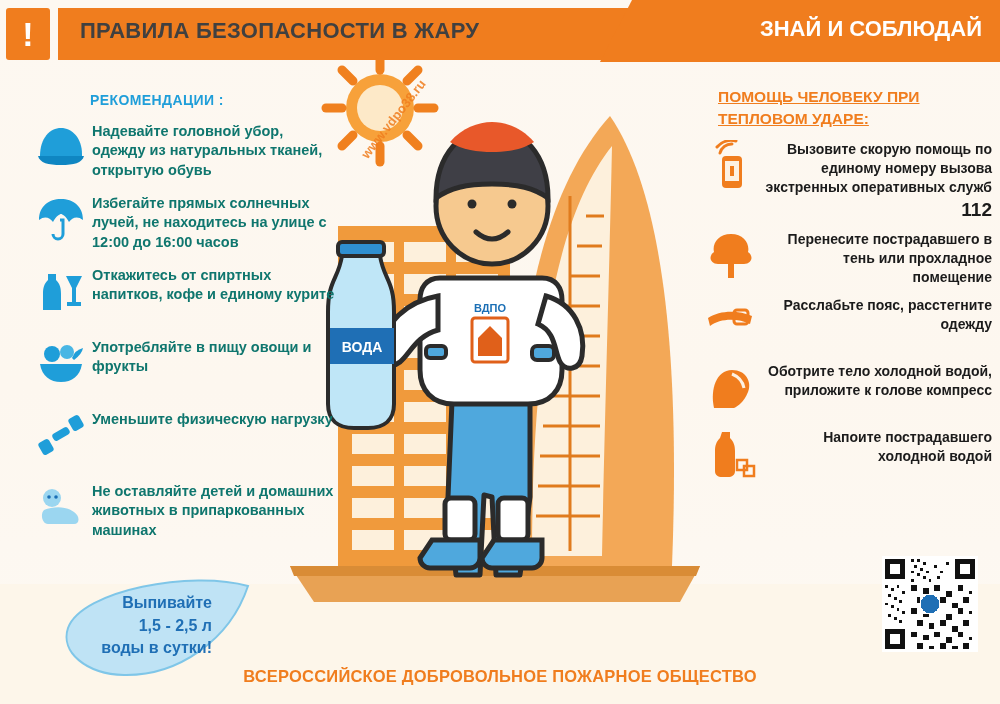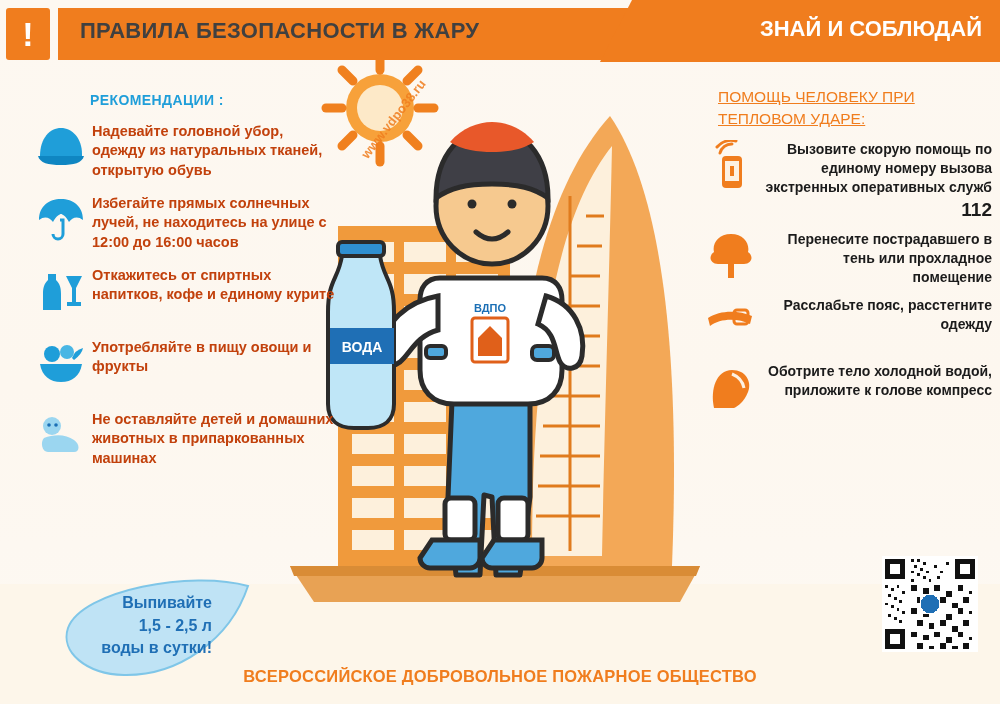--- a/index.html
+++ b/index.html
@@ -56,34 +56,34 @@
   .left-head{
     position:absolute;left:90px;top:92px;
     color:#1f9ed9;font-size:14px;font-weight:bold;letter-spacing:.4px;
   }
   .rec-list{position:absolute;left:30px;top:122px;width:310px;}
   .rec-item{position:relative;min-height:62px;margin-bottom:10px;padding-left:62px;}
   .rec-item .ico{
     position:absolute;left:6px;top:2px;width:50px;height:46px;
   }
   .rec-text{
-    font-size:14.5px;color:#c2410c;line-height:1.33;font-weight:600;
+    font-size:14.5px;color:#0f766e;line-height:1.33;font-weight:600;
   }
   
   .drop{
     position:absolute;left:52px;top:574px;width:210px;height:105px;
   }
   .drop-text{
     position:absolute;left:62px;top:592px;width:150px;text-align:right;
     color:#1f6fb5;font-size:16px;font-weight:bold;line-height:1.42;
   }
   
   .right-head{
     position:absolute;left:718px;top:86px;width:268px;
-    color:#f07d1e;font-size:15.5px;font-weight:normal;line-height:1.42;
+    color:#f07d1e;font-size:15.5px;font-weight:bold;line-height:1.42;
   }
   .right-head u{text-decoration:underline;}
   .help-list{position:absolute;left:702px;top:140px;width:290px;}
   .help-item{position:relative;min-height:58px;margin-bottom:8px;padding-left:62px;}
   .help-item .ico{position:absolute;left:2px;top:0;width:54px;height:50px;}
   .help-text{font-size:14px;color:#1b1b1b;line-height:1.35;font-weight:600;text-align:right;}
   .help-text b{font-size:19px;}
   
   .footer{
     position:absolute;left:0;bottom:18px;width:1000px;text-align:center;
@@ -270,20 +270,28 @@
     <div class="rec-item">
       <svg class="ico" viewBox="0 0 50 46">
         <circle cx="16" cy="14" r="8" fill="#1f9ed9"></circle>
         <circle cx="31" cy="12" r="7" fill="#49b6e4"></circle>
         <path d="M38 20 q8 -6 9 -12 q-8 2 -11 10 Z" fill="#1f9ed9"></path>
         <path d="M4 24 h42 c-2 12 -10 18 -21 18 C14 42 6 36 4 24 Z" fill="#1f9ed9"></path>
       </svg>
       <div class="rec-text">Употребляйте в пищу овощи и фрукты</div>
     </div>
 
+    <div class="rec-item">
+      <svg class="ico" viewBox="0 0 50 46">
+        <rect x="4" y="28" width="12" height="14" rx="3" fill="#1f9ed9" transform="rotate(-30 10 35)"></rect>
+        <rect x="34" y="4" width="12" height="14" rx="3" fill="#1f9ed9" transform="rotate(-30 40 11)"></rect>
+        <rect x="16" y="18" width="18" height="8" rx="3" fill="#1f9ed9" transform="rotate(-30 25 22)"></rect>
+      </svg>
+      <div class="rec-text">Уменьшите физическую нагрузку</div>
+    </div>
 
     <div class="rec-item">
       <svg class="ico" viewBox="0 0 50 46">
         <circle cx="16" cy="14" r="9" fill="#9bd6f0"></circle>
         <path d="M8 26 c10 -4 22 -4 30 2 c6 4 6 12 0 12 h-26 c-6 0 -8 -10 -4 -14 Z" fill="#9bd6f0"></path>
         <circle cx="13" cy="13" r="1.8" fill="#1b6fb5"></circle>
         <circle cx="20" cy="13" r="1.8" fill="#1b6fb5"></circle>
       </svg>
       <div class="rec-text">Не оставляйте детей и домашних животных в припаркованных машинах</div>
     </div>
@@ -335,20 +343,28 @@
     </div>
 
     <div class="help-item">
       <svg class="ico" viewBox="0 0 54 50">
         <path d="M10 46 C6 28 12 8 28 8 C42 8 48 20 44 30 C40 40 34 44 30 46 Z" fill="#f07d1e"></path>
         <path d="M28 12 q10 4 12 14" fill="none" stroke="#fdf1e2" stroke-width="3"></path>
       </svg>
       <div class="help-text">Оботрите тело холодной водой, приложите к голове компресс</div>
     </div>
 
+    <div class="help-item">
+      <svg class="ico" viewBox="0 0 54 50">
+        <path d="M18 4 h8 v6 c4 4 5 8 5 13 v20 c0 4 -3 6 -7 6 h-6 c-4 0 -7 -2 -7 -6 V23 c0 -5 1 -9 5 -13 Z" fill="#f07d1e"></path>
+        <rect x="33" y="32" width="10" height="10" fill="none" stroke="#f07d1e" stroke-width="2.5"></rect>
+        <rect x="40" y="38" width="10" height="10" fill="none" stroke="#f07d1e" stroke-width="2.5"></rect>
+      </svg>
+      <div class="help-text">Напоите пострадавшего холодной водой</div>
+    </div>
   </div>
 
   <svg class="qr" viewBox="0 0 33 33" shape-rendering="crispEdges">
     <rect width="33" height="33" fill="#ffffff"></rect>
     <g fill="#111111">
       <rect x="1" y="1" width="7" height="7"></rect>
         <rect x="2.8" y="2.8" width="3.4" height="3.4" fill="#ffffff"></rect>
       <rect x="25" y="1" width="7" height="7"></rect>
         <rect x="26.8" y="2.8" width="3.4" height="3.4" fill="#ffffff"></rect>
       <rect x="1" y="25" width="7" height="7"></rect>

